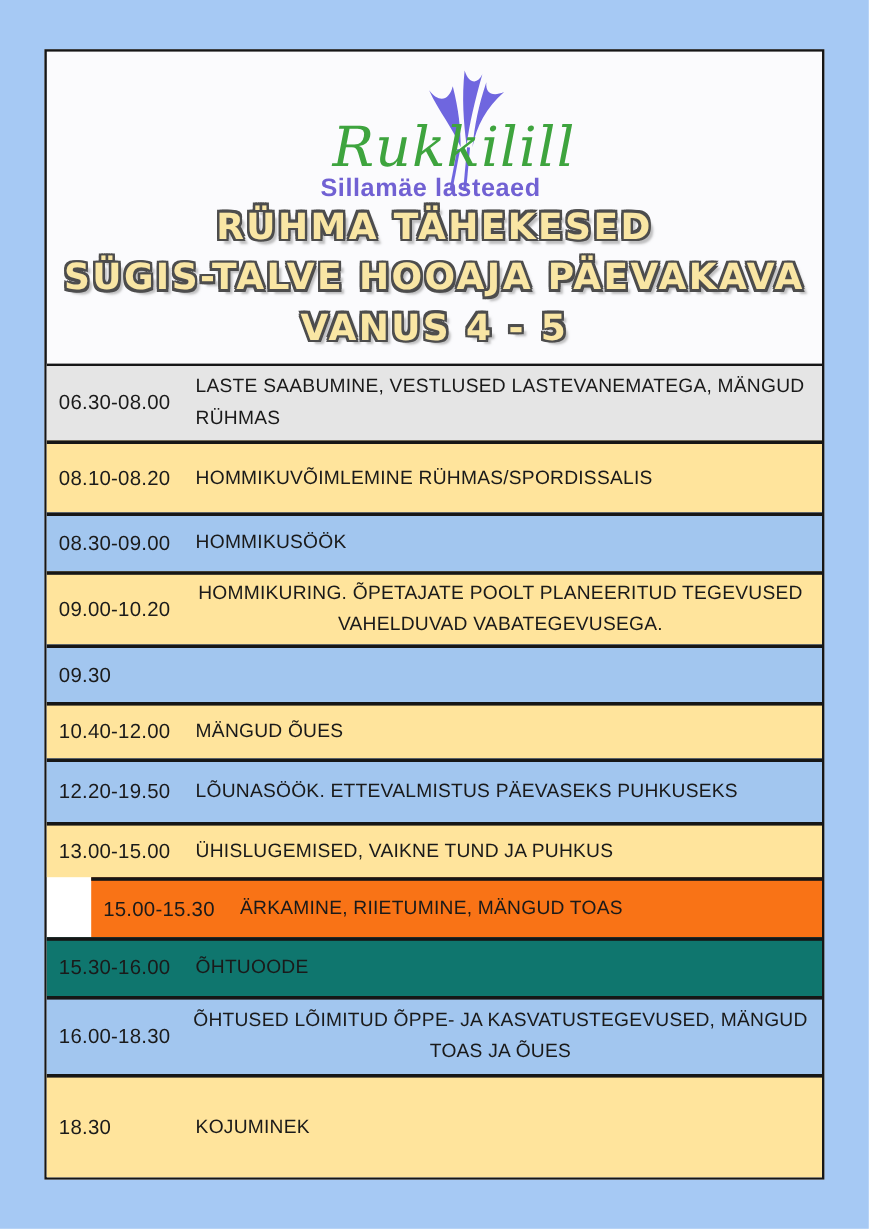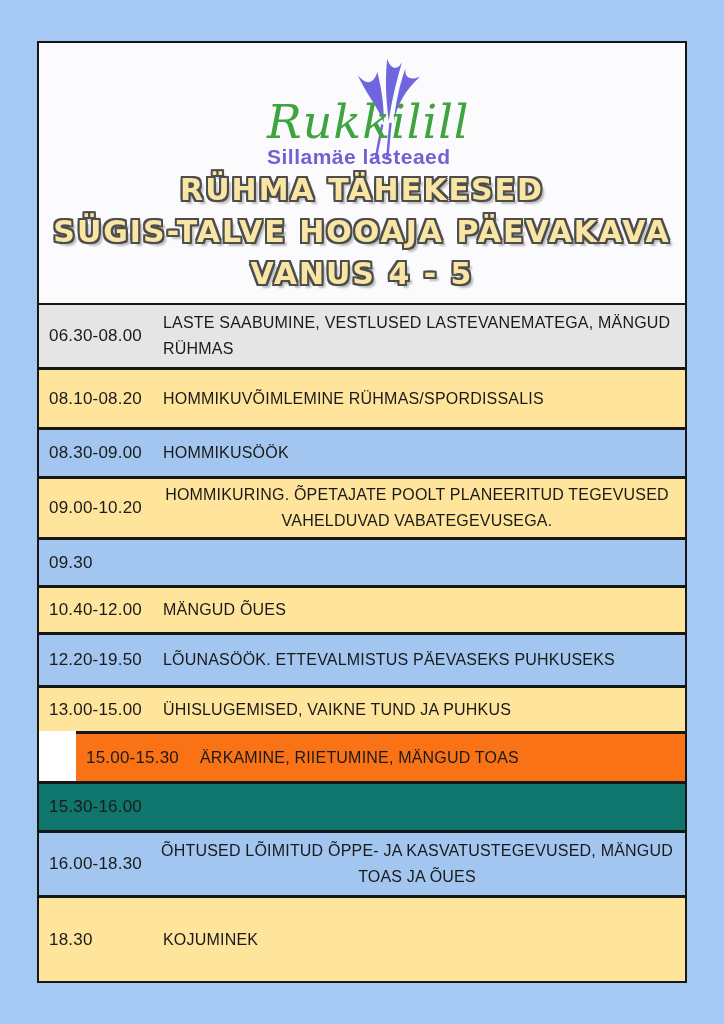--- a/index.html
+++ b/index.html
@@ -20,21 +20,21 @@
     flex-direction: column;
   }
   
   .header {
     position: relative;
     height: 260px;
     flex: none;
   }
   .logo-name {
     position: absolute;
-    left: 228px; top: 56px;
+    left: 238px; top: 56px;
     font-family: "DejaVu Serif", serif;
     font-style: italic;
     font-size: 46px;
     line-height: 1;
     color: var(--logo-green, #3EA43E);
     letter-spacing: 1px;
   }
   .logo-subtitle {
     position: absolute;
     left: 228px; top: 102px;
@@ -181,20 +181,21 @@
     <div class="activity">ÜHISLUGEMISED, VAIKNE TUND JA PUHKUS</div>
   </div>
 
   <div class="row left" style="background: #f97316; margin-left: 37px;">
     <div class="time">15.00-15.30</div>
     <div class="activity">ÄRKAMINE, RIIETUMINE, MÄNGUD TOAS</div>
   </div>
 
   <div class="row left" style="background: #0f766e;">
     <div class="time">15.30-16.00</div>
+    <div class="activity">ÕHTUOODE</div>
   </div>
 
   <div class="row center" style="background: rgb(162, 198, 239);">
     <div class="time">16.00-18.30</div>
     <div class="activity">ÕHTUSED LÕIMITUD ÕPPE- JA KASVATUSTEGEVUSED, MÄNGUD TOAS JA ÕUES</div>
   </div>
 
   <div class="row left" style="background: rgb(255, 228, 156);">
     <div class="time">18.30</div>
     <div class="activity">KOJUMINEK</div>

